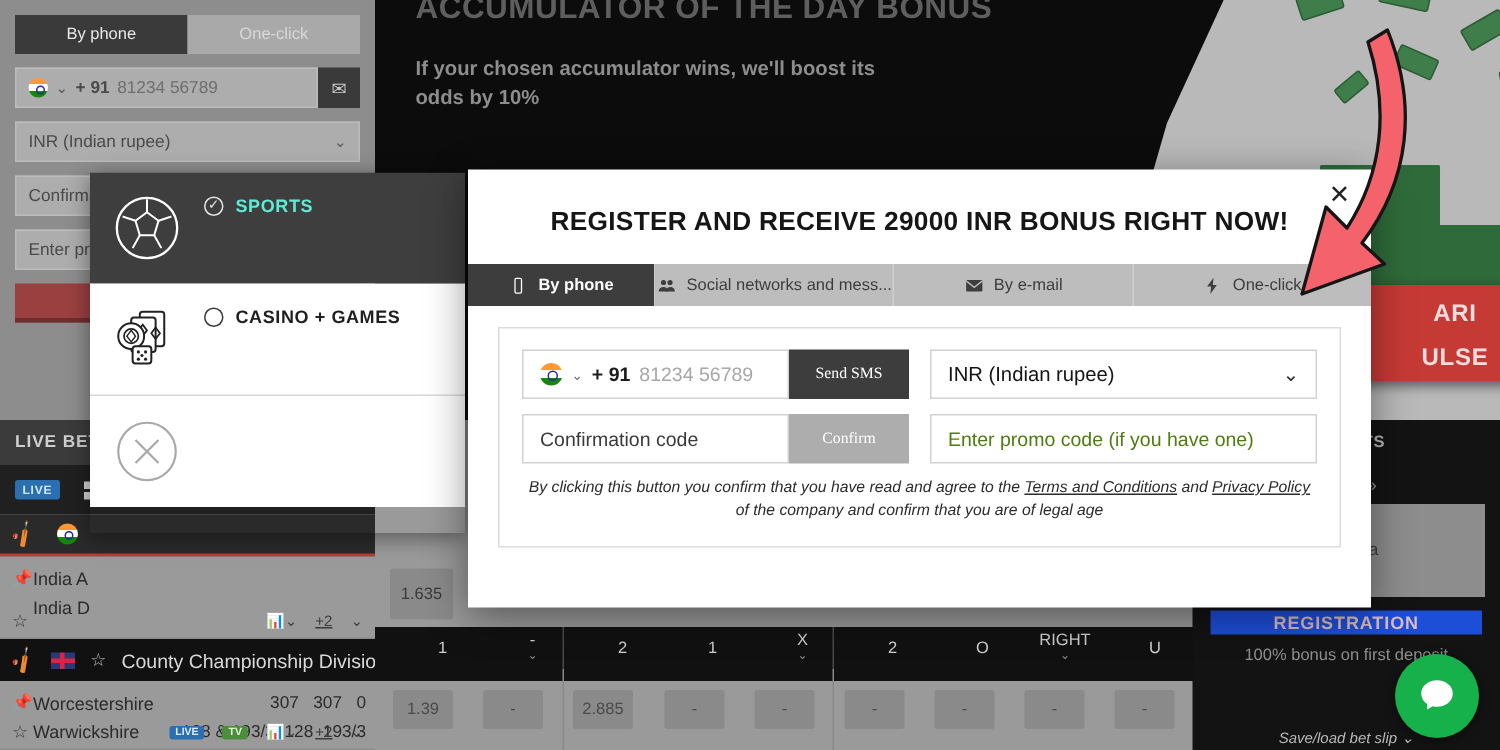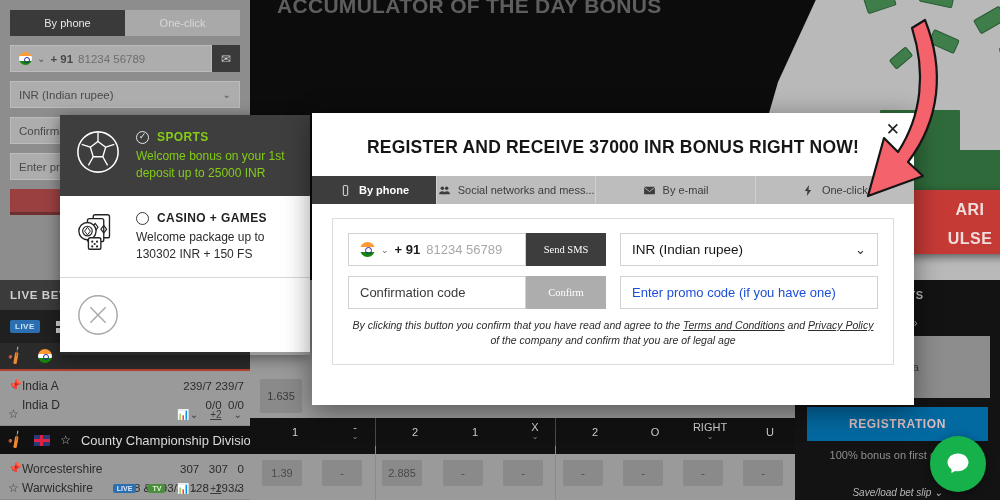--- a/index.html
+++ b/index.html
@@ -196,21 +196,21 @@
   .bs-title { height: 30px; display:flex; align-items:center; justify-content:center;
     color: #b5b5b5; font-size: 11px; font-weight: bold; letter-spacing: .5px; }
   .bs-tools { height: 26px; display:flex; align-items:center; justify-content:center; gap:10px;
     color:#9a9a9a; font-size: 12px; }
   .bs-body {
     margin: 0 10px; height: 62px; background: #8d8d8d; color: #3d3d3d;
     font-size: 11.5px; display:flex; align-items:center; justify-content:center; text-align:center;
     padding: 0 8px; line-height: 15px;
   }
   .bs-regbtn {
-    margin: 9px 12px 0; height: 34px; background: #0369a1; color: #dcbcbc;
+    margin: 9px 12px 0; height: 16px; background: #1d4ed8; color: #dcbcbc;
     display:flex; align-items:center; justify-content:center;
     font-size: 12px; font-weight: bold; letter-spacing: .6px;
   }
   .bs-note { margin-top: 8px; text-align:center; color:#8f8f8f; font-size:11px; }
   .bs-save { position:absolute; left:0; bottom:2px; width:100%; text-align:center;
     color:#b8b8b8; font-size:10px;font-style:italic; }
 
   .chat-bubble {
     position: absolute; right: 14px; bottom: 8px; width: 56px; height: 56px;
     border-radius: 50%; background: #16b14b; display:flex; align-items:center; justify-content:center;
@@ -235,21 +235,21 @@
     flex: 0 0 auto; position: relative;
   }
   .bi-radio.on { border-color: #e6e6e6; }
   .bi-radio.on::after {
     content: "✓"; position: absolute; left: 50%; top: 50%;
     transform: translate(-50%,-52%); font-size: 9px; color: #e6e6e6; line-height: 1;
   }
   .bi-radio.grey { border-color: #9b9b9b; }
   .bi-title { font-size: 12px; font-weight: bold; letter-spacing: .4px; }
   .bi-desc { font-size: 12px; line-height: 17px; margin-top: 4px; }
-  .sel .bi-title, .sel .bi-desc { color: #84cc16; }
+  .sel .bi-title, .sel .bi-desc { color: #5eead4; }
   .casino .bi-title { color: #1f1f1f; } .casino .bi-desc { color: #2c2c2c; }
   .cancel .bi-title { color: #343434; } .cancel .bi-desc { color: #949494; }
 
   
   .modal {
     position: absolute; left: 312px; top: 113px; width: 602px; height: 292px;
     background: #fff; z-index: 50; box-shadow: 0 6px 26px rgba(0,0,0,.45);
   }
   .modal-title {
     text-align: center; font-size: 17.5px; font-weight: bold; color: #161616;
@@ -315,20 +315,21 @@
 </style>
 </head>
 <body>
 
 <div id="root">
 
   <div class="bg-page"></div>
 
   <div class="bg-banner">
     <div class="bg-banner-title">ACCUMULATOR OF THE DAY BONUS</div>
+    <div class="bg-banner-sub">If your chosen accumulator wins, we'll boost its odds by 10%</div>
 
     <div class="money-art">
       <div class="money-blob"></div>
       <div class="bill-stack" style="left:100px;top:185px;width:86px;height:58px;"></div>
       <div class="bill-stack" style="left:150px;top:150px;width:74px;height:92px;"></div>
       <div class="bill-stack" style="left:200px;top:120px;width:80px;height:122px;"></div>
       <div class="bill-stack" style="left:262px;top:160px;width:70px;height:82px;"></div>
 
       <div class="bill-fly" style="left:185px;top:4px;width:30px;height:16px;transform:rotate(-18deg);"></div>
       <div class="bill-fly" style="left:240px;top:-2px;width:34px;height:17px;transform:rotate(12deg);"></div>
@@ -397,24 +398,20 @@
     <div class="lb-sports-row">
       <span class="icon-bat">🏏</span>
       <span class="flag-in"></span>
     </div>
 
     <div class="match-row" style="top:91px;height:55px;">
       <span class="mr-pin">📌</span>
       <div class="mr-teams">
         <div>India A</div>
         <div>India D</div>
-      </div>
-      <div class="mr-scores">
-        <div><span>239/7</span>&nbsp;<span>239/7</span></div>
-        <div><span>0/0</span>&nbsp;&nbsp;<span>0/0</span></div>
       </div>
       <div class="mr-foot">
         <span class="mr-star">☆</span>
         <span class="mr-tools">
           <span>📊⌄</span>
           <span class="u-link">+2</span>
           <span>⌄</span>
         </span>
       </div>
     </div>
@@ -537,21 +534,20 @@
           <circle cx="24" cy="24" r="21" fill="none" stroke="#fff" stroke-width="1.6"></circle>
           <polygon points="24,13 32,19 29,29 19,29 16,19" fill="none" stroke="#fff" stroke-width="1.4"></polygon>
           <path d="M24 13 L24 4 M32 19 L41 16 M29 29 L34 38 M19 29 L14 38 M16 19 L7 16" fill="none" stroke="#fff" stroke-width="1.4"></path>
         </svg>
       </div>
       <div class="bi-txt">
         <div class="bi-head">
           <span class="bi-radio on"></span>
           <span class="bi-title">SPORTS</span>
         </div>
-        <div class="bi-desc">Welcome bonus on your 1st deposit up to 25000 INR</div>
       </div>
     </div>
 
     <div class="bonus-item casino">
       <div class="bi-art">
         <svg viewBox="0 0 48 48" width="46" height="46" aria-hidden="true">
           <rect x="19" y="5" width="17" height="24" rx="2" fill="none" stroke="#222" stroke-width="1.4"></rect>
           <rect x="13" y="9" width="17" height="24" rx="2" fill="#fff" stroke="#222" stroke-width="1.4"></rect>
           <path d="M21 14 l3 4 -3 4 -3 -4z" fill="none" stroke="#222" stroke-width="1.2"></path>
           <path d="M30 16 l3 4 -3 4 -3 -4z" fill="none" stroke="#222" stroke-width="1.2"></path>
@@ -564,37 +560,36 @@
           <circle cx="20.5" cy="35.5" r="1.1" fill="#222"></circle>
           <circle cx="18" cy="38" r="1.1" fill="#222"></circle>
             <circle cx="23" cy="38" r="1.1" fill="#222"></circle>
         </svg>
       </div>
       <div class="bi-txt">
         <div class="bi-head">
           <span class="bi-radio"></span>
           <span class="bi-title">CASINO + GAMES</span>
         </div>
-        <div class="bi-desc">Welcome package up to 130302 INR + 150 FS</div>
       </div>
     </div>
 
     <div class="bonus-item cancel">
       <div class="bi-art">
         <svg viewBox="0 0 48 48" width="46" height="46" aria-hidden="true">
           <circle cx="24" cy="24" r="20" fill="none" stroke="#a8a8a8" stroke-width="1.5"></circle>
           <path d="M16 16 L32 32 M32 16 L16 32" stroke="#a8a8a8" stroke-width="1.5"></path>
         </svg>
       </div>
     </div>
   </div>
 
   <div class="modal">
     <div class="modal-close">✕</div>
-    <div class="modal-title">REGISTER AND RECEIVE 37000 INR BONUS RIGHT NOW!</div>
+    <div class="modal-title">REGISTER AND RECEIVE 29000 INR BONUS RIGHT NOW!</div>
 
     <div class="modal-tabs">
       <div class="mtab active">
         <svg viewBox="0 0 24 24">
             <rect x="8" y="3" width="8" height="18" rx="1.5" fill="none" stroke="#fff" stroke-width="1.6"></rect>
           </svg>
         <span>By phone</span>
       </div>
       <div class="mtab">
         <svg viewBox="0 0 24 24">
@@ -641,21 +636,21 @@
 
         <div class="fl">
           <div class="finput">
             <span style="color:#3a3a3a;">Confirmation code</span>
           </div>
           <div class="sbtn grey">Confirm</div>
         </div>
 
         <div class="fr">
           <div class="finput">
-            <span style="color:#1d4ed8;">Enter promo code (if you have one)</span>
+            <span style="color:#4d7c0f;">Enter promo code (if you have one)</span>
           </div>
         </div>
       </div>
 
 
       <div class="fterms">
         <span>By clicking this button you confirm that you have read and agree to the </span><u>Terms and Conditions</u><span> and </span><u>Privacy Policy</u><span> of the company and confirm that you are of legal age</span>
       </div>
     </div>
   </div>

